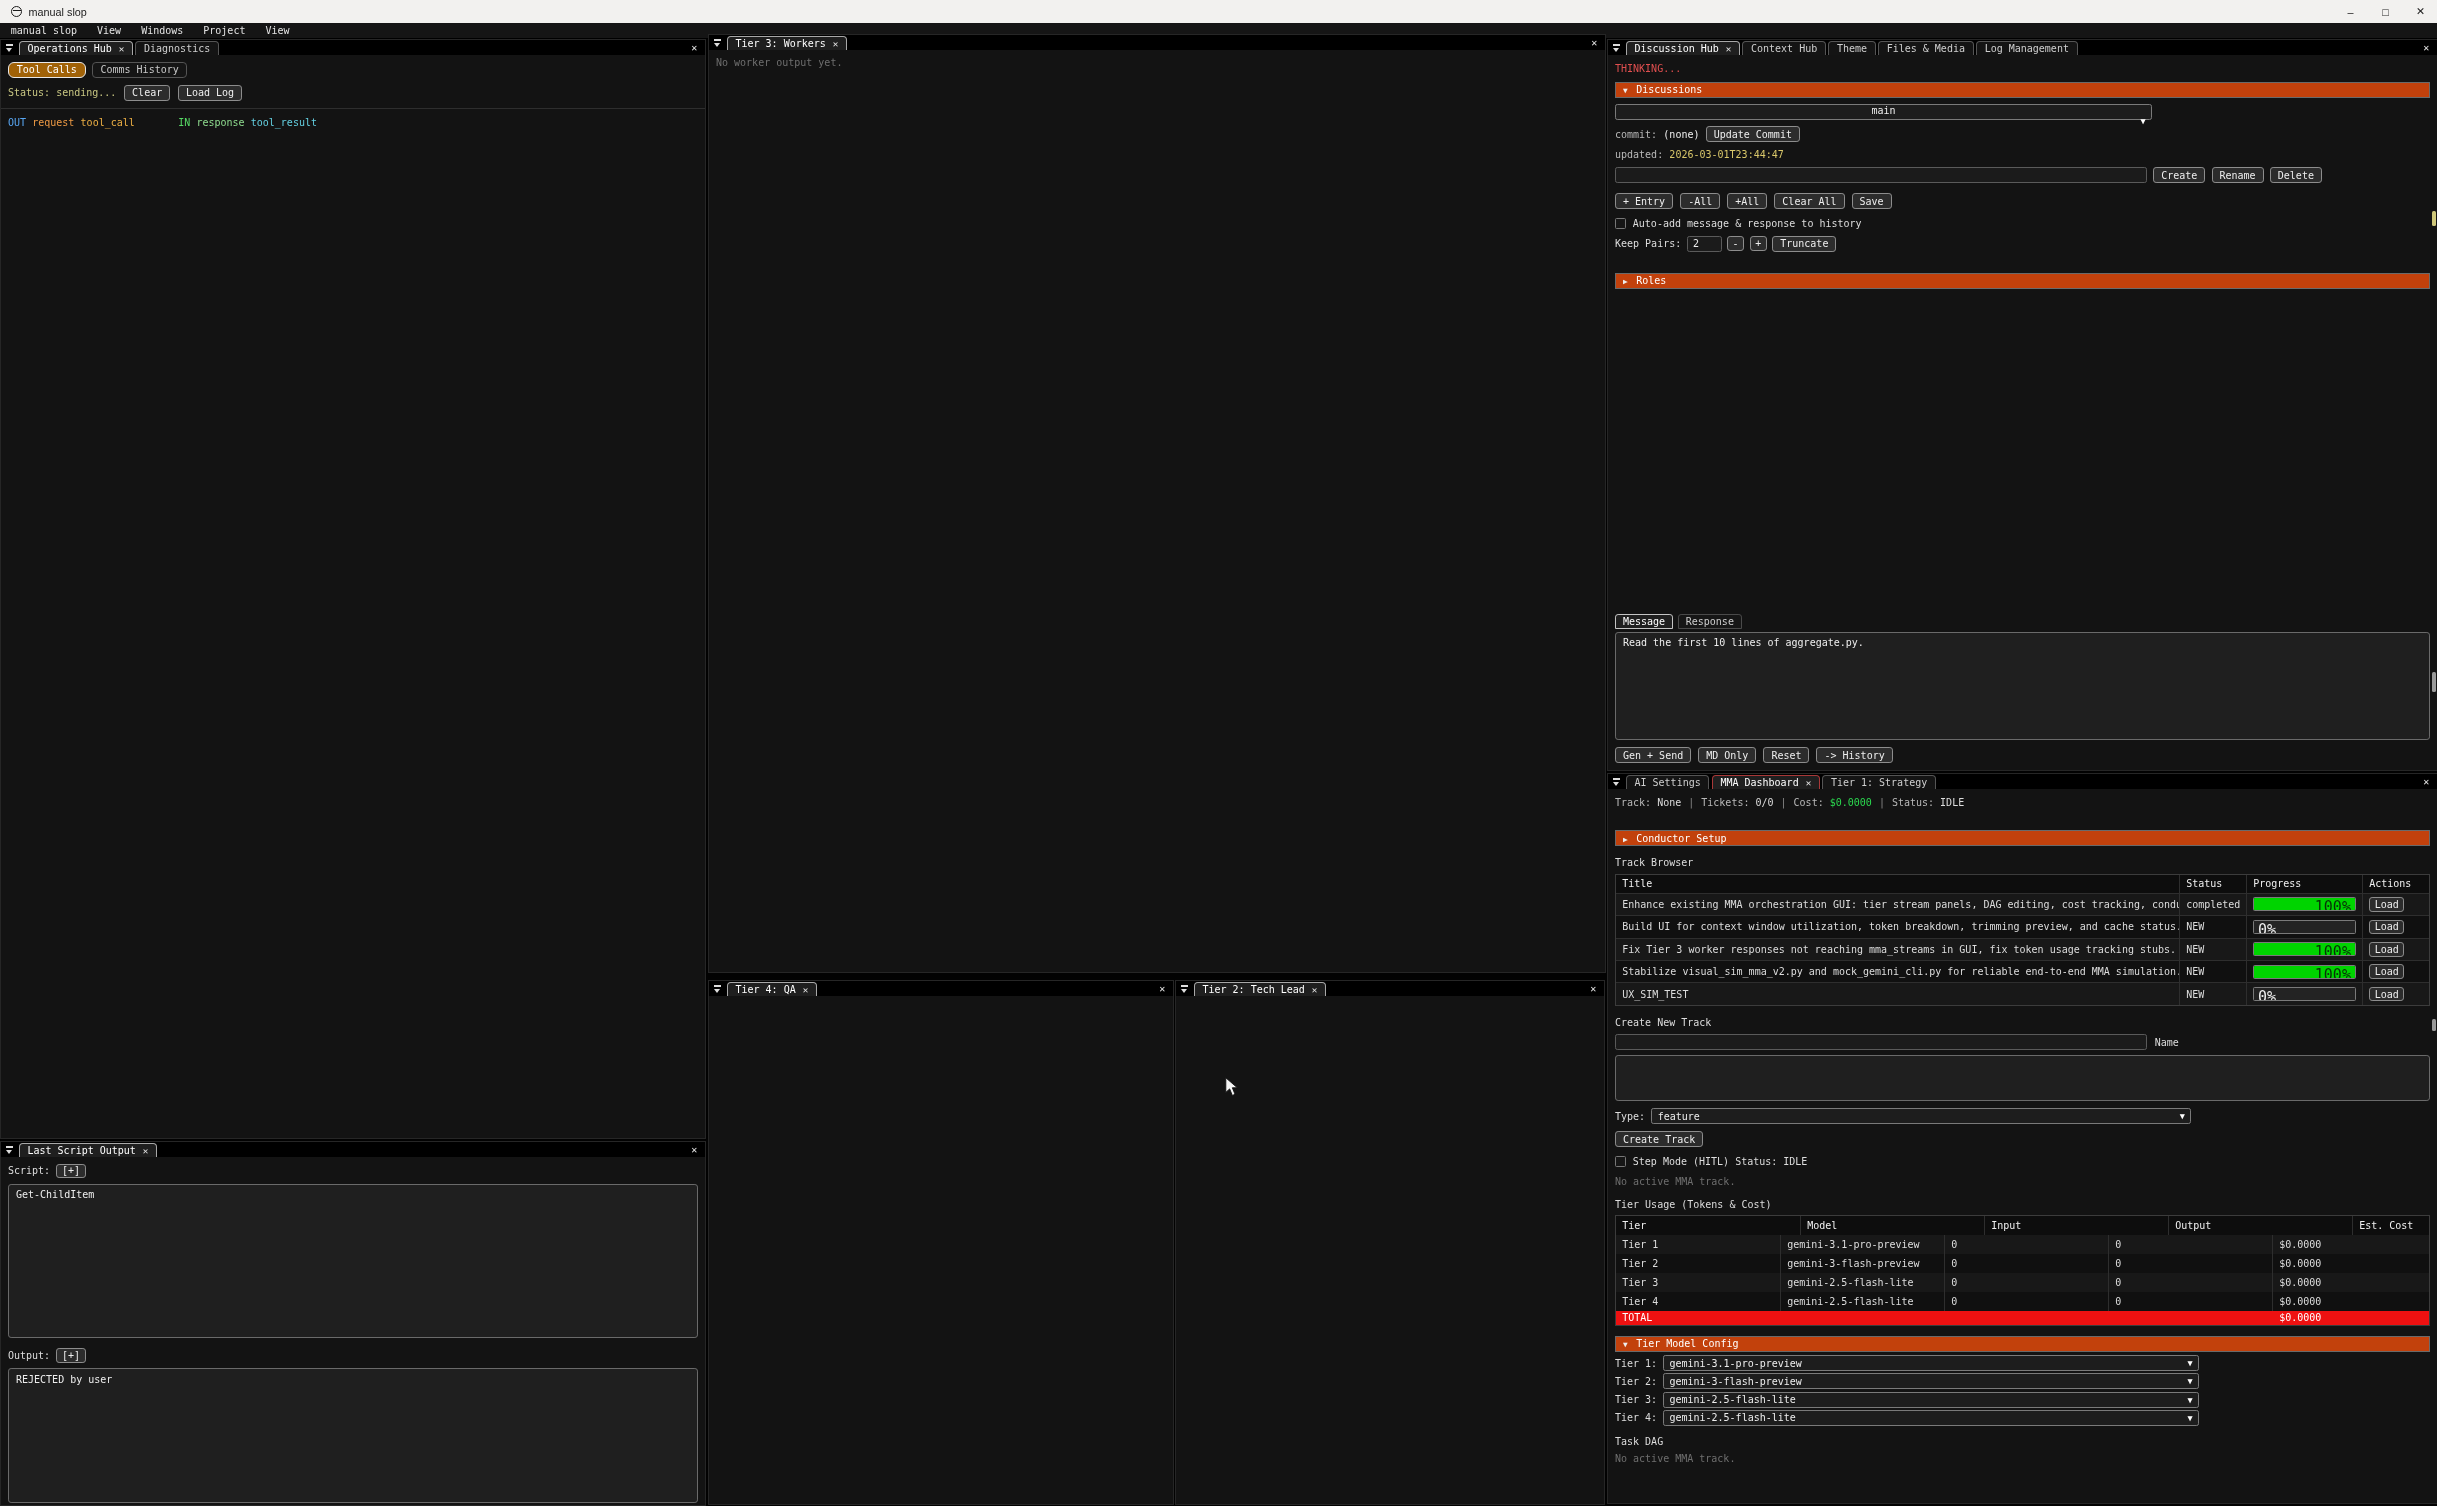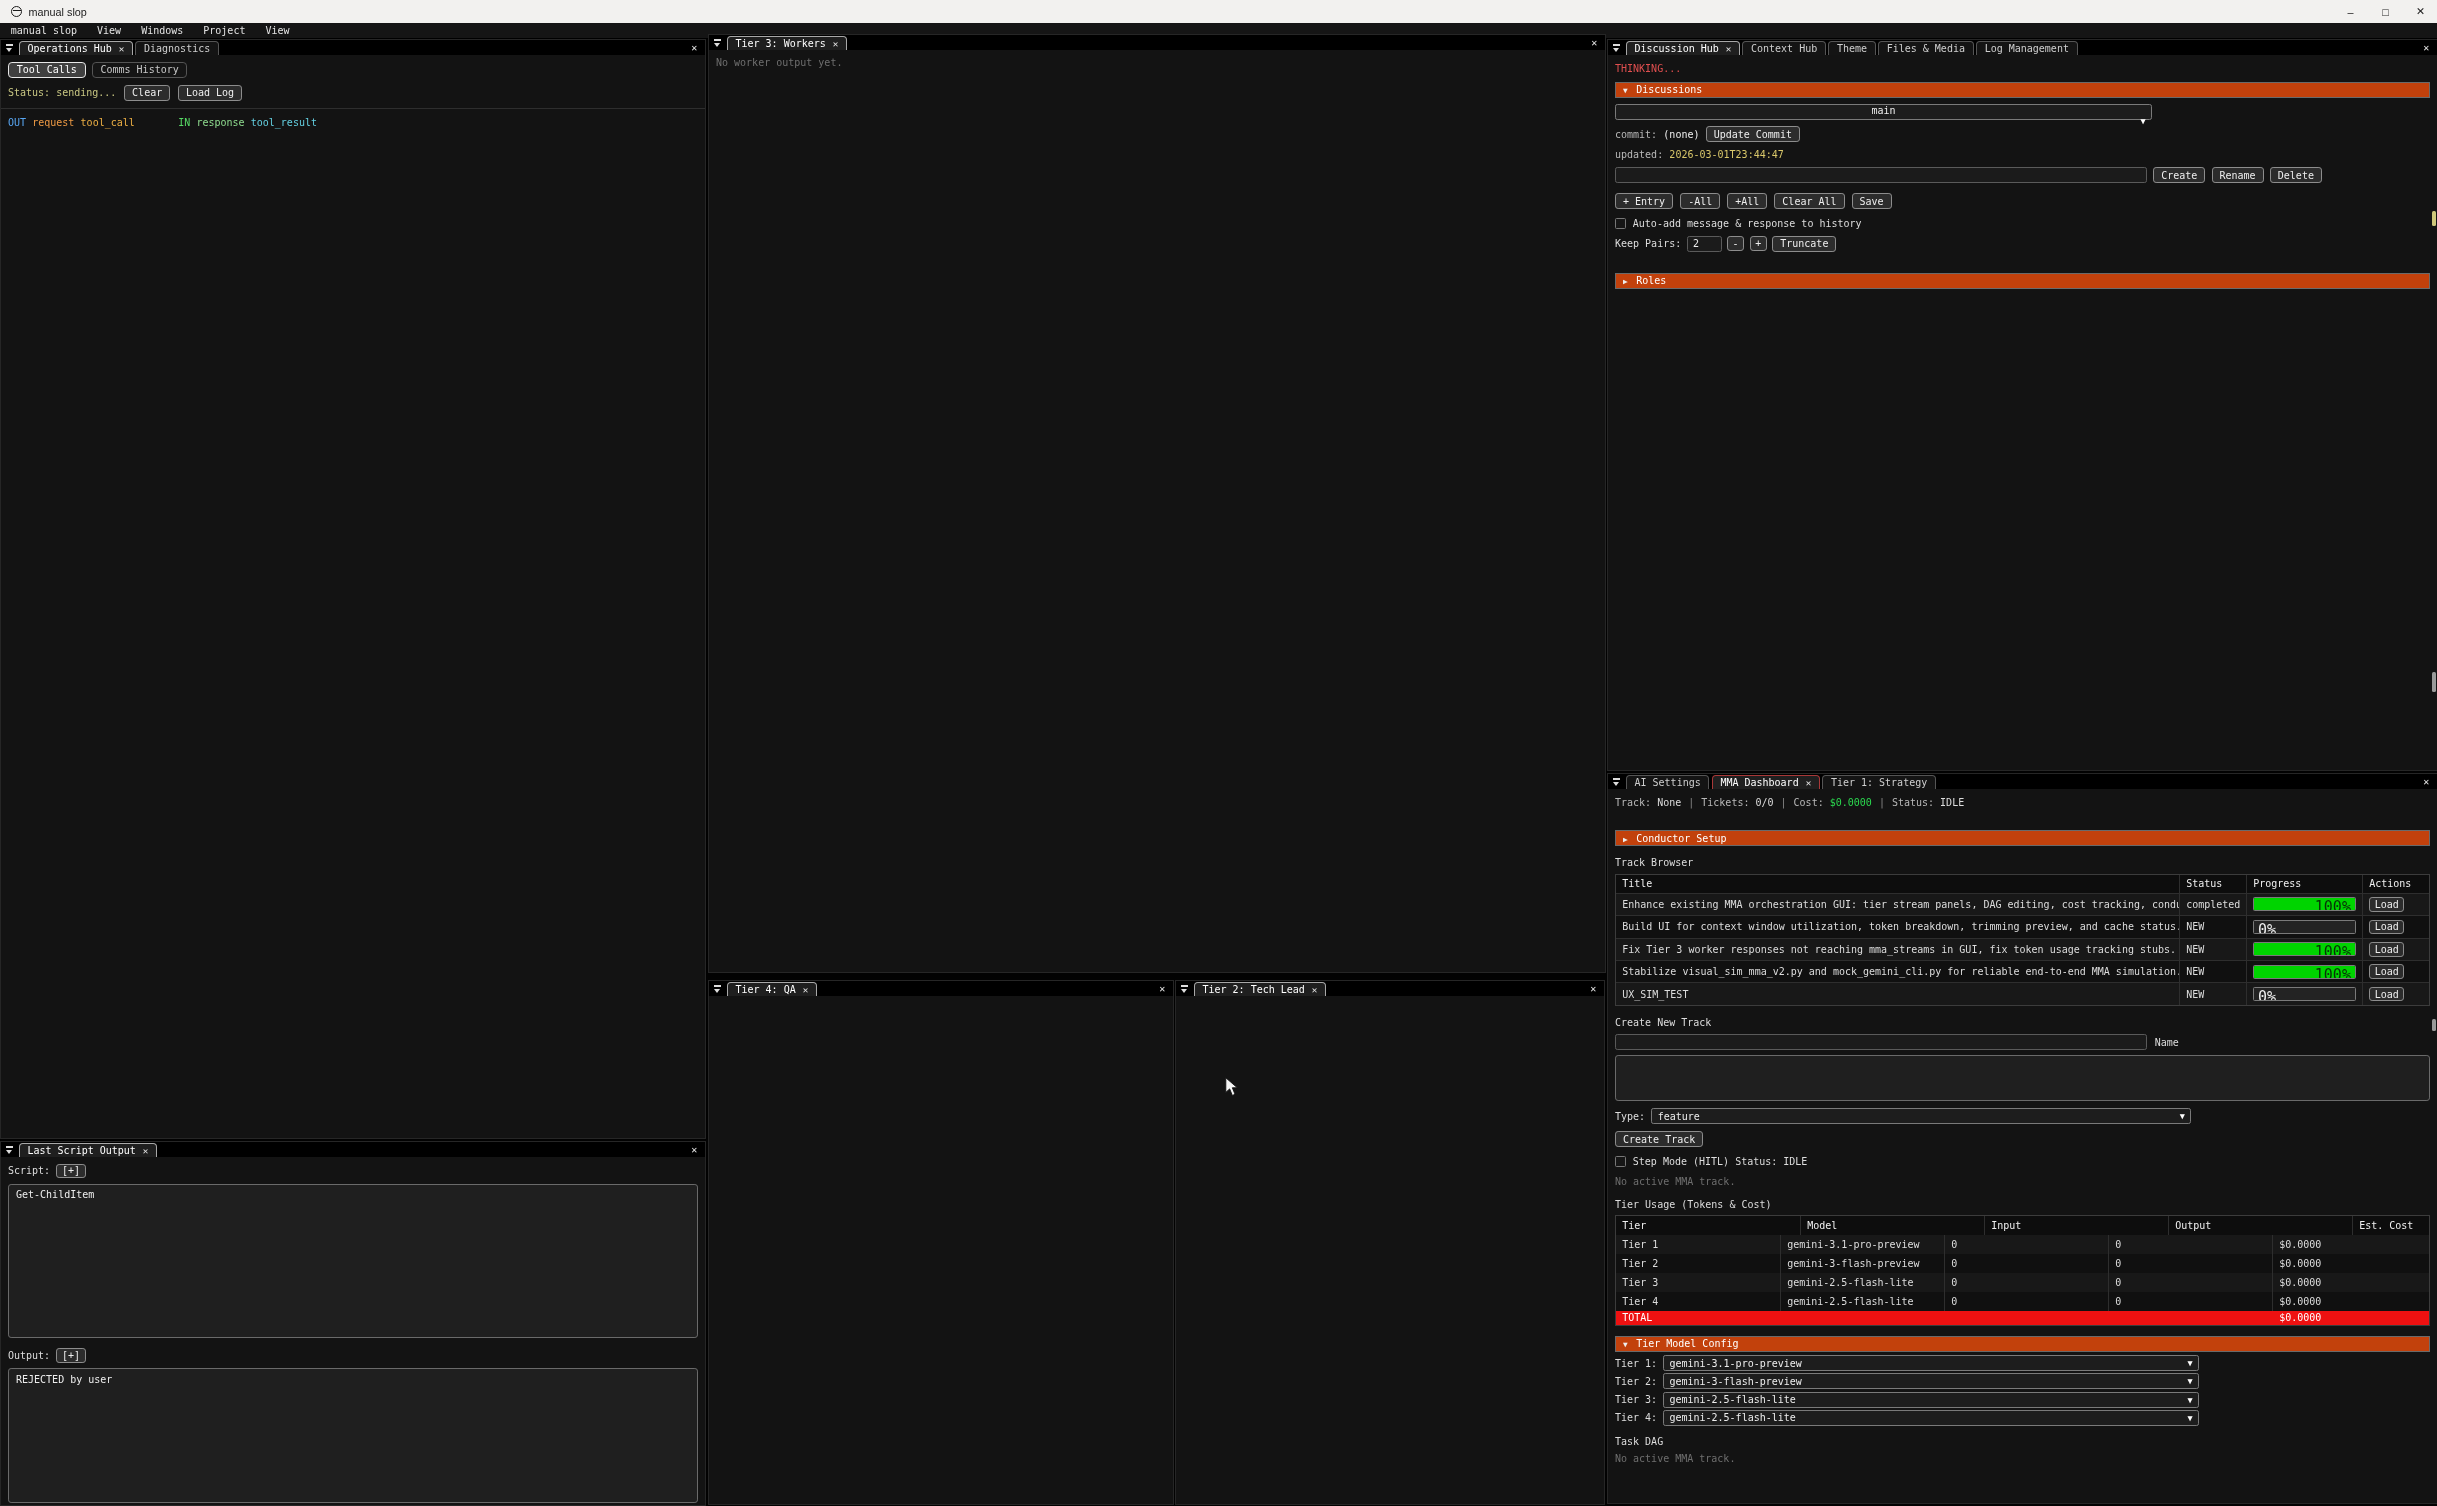--- a/index.html
+++ b/index.html
@@ -47,21 +47,21 @@
   .arrow-down::before { content:"▼"; font-size:7.7px; color:#eee; }
   .arrow-right::before { content:"▶"; font-size:7.7px; color:#eee; }
   .checkbox { width:10.8px; height:10.8px; background:#161616; border:0.8px solid #777; border-radius:1.5px; flex:0 0 10.8px; }
   .row { display:flex; align-items:center; }
   .muted { color:#6e6e6e; }
   .lbl { color:#b8b8b8; }
 
   
   #ops { left:0; top:39px; width:706px; height:1100px; }
   .subtab { height:16px; padding:0 7.7px; display:inline-flex; align-items:center; border:0.8px solid #555; border-radius:3.9px; background:#151515; color:#c8c8c8; margin-right:6.2px; }
-  .subtab.active { border-color:#e8e8e8; background:#404040; color:#fff; }
+  .subtab.active { border-color:#e8e8e8; background:#a16207; color:#fff;border-radius:6px; }
   .ops-status { color:#c9c783; }
   .ops-divider { border-top:0.8px solid #2e2e2e; margin-top:7px; }
   .lg-out { color:#58a6f2; } .lg-request { color:#ee9a44; } .lg-toolcall { color:#eeb044; }
   .lg-in { color:#56d964; } .lg-response { color:#8fdc8f; } .lg-toolresult { color:#63cfe0; }
 
   
   #tier3 { left:708px; top:34px; width:898px; height:939px; }
   #tier4 { left:708px; top:980px; width:466px; height:525px; }
   #tier2 { left:1175px; top:980px; width:430px; height:525px; }
 
@@ -279,20 +279,33 @@
       <span class="btn small">+</span>
       <span class="btn">Truncate</span>
     </div>
 
     <div class="collapse-box" style="margin-top:21px;">
       <span class="arrow-right"></span>
       <span>Roles</span>
     </div>
   </div>
 
+  <div class="dhub-bottom">
+    <div class="msg-tabs">
+      <span class="msg-tab active">Message</span>
+      <span class="msg-tab">Response</span>
+    </div>
+    <div class="boxarea" style="height:108px; margin-top:2.3px;">Read the first 10 lines of aggregate.py.</div>
+    <div class="row" style="margin-top:7.7px; gap:7px;" id="action-buttons">
+        <span class="btn">Gen + Send</span>
+        <span class="btn">MD Only</span>
+        <span class="btn">Reset</span>
+        <span class="btn">-&gt; History</span>
+      </div>
+  </div>
 
   <span class="scroll-thumb" style="right:1.5px; top:171px; height:15.4px; background:#cfc77a;"></span>
   <span class="scroll-thumb" style="right:1.5px; top:632px; height:20px;"></span>
 </div>
 
 <div class="panel" id="mma">
   <div class="tabbar">
     <span class="dock-icon"></span>
     <span class="tab">
         <span>AI Settings</span>

